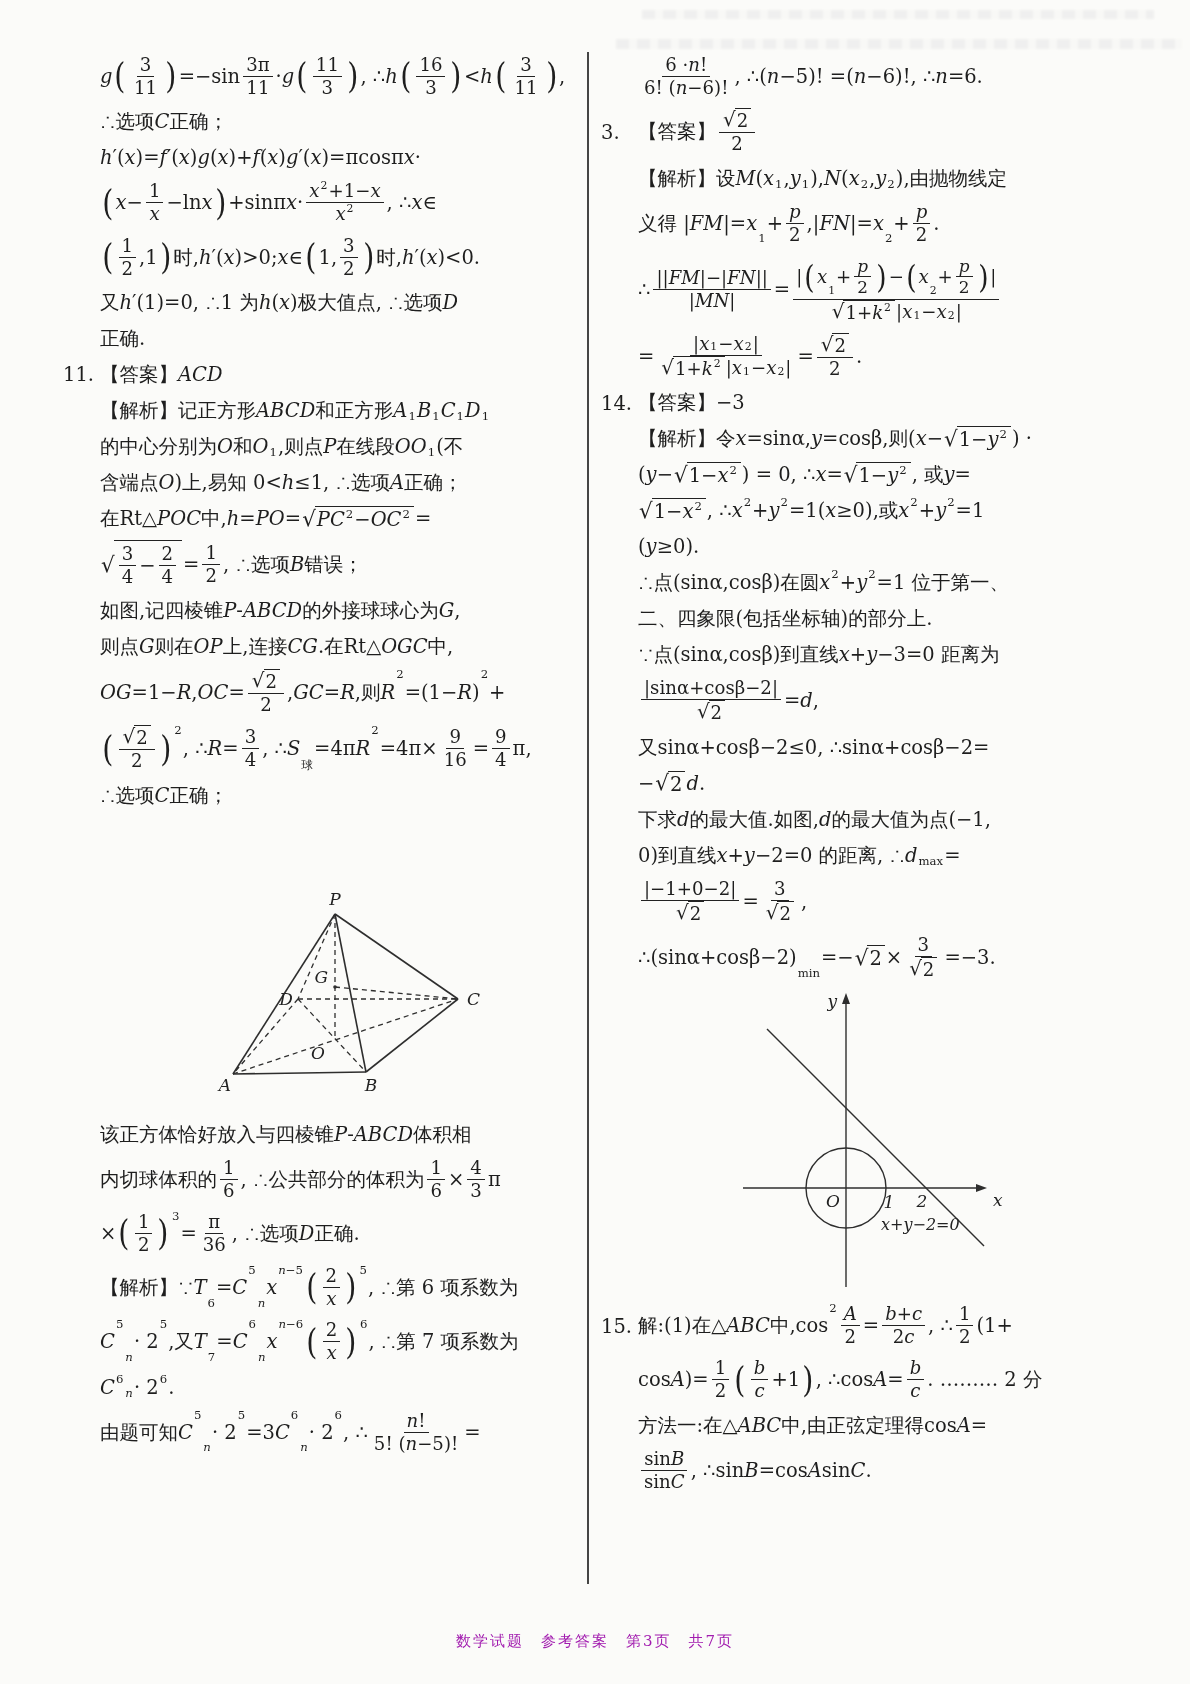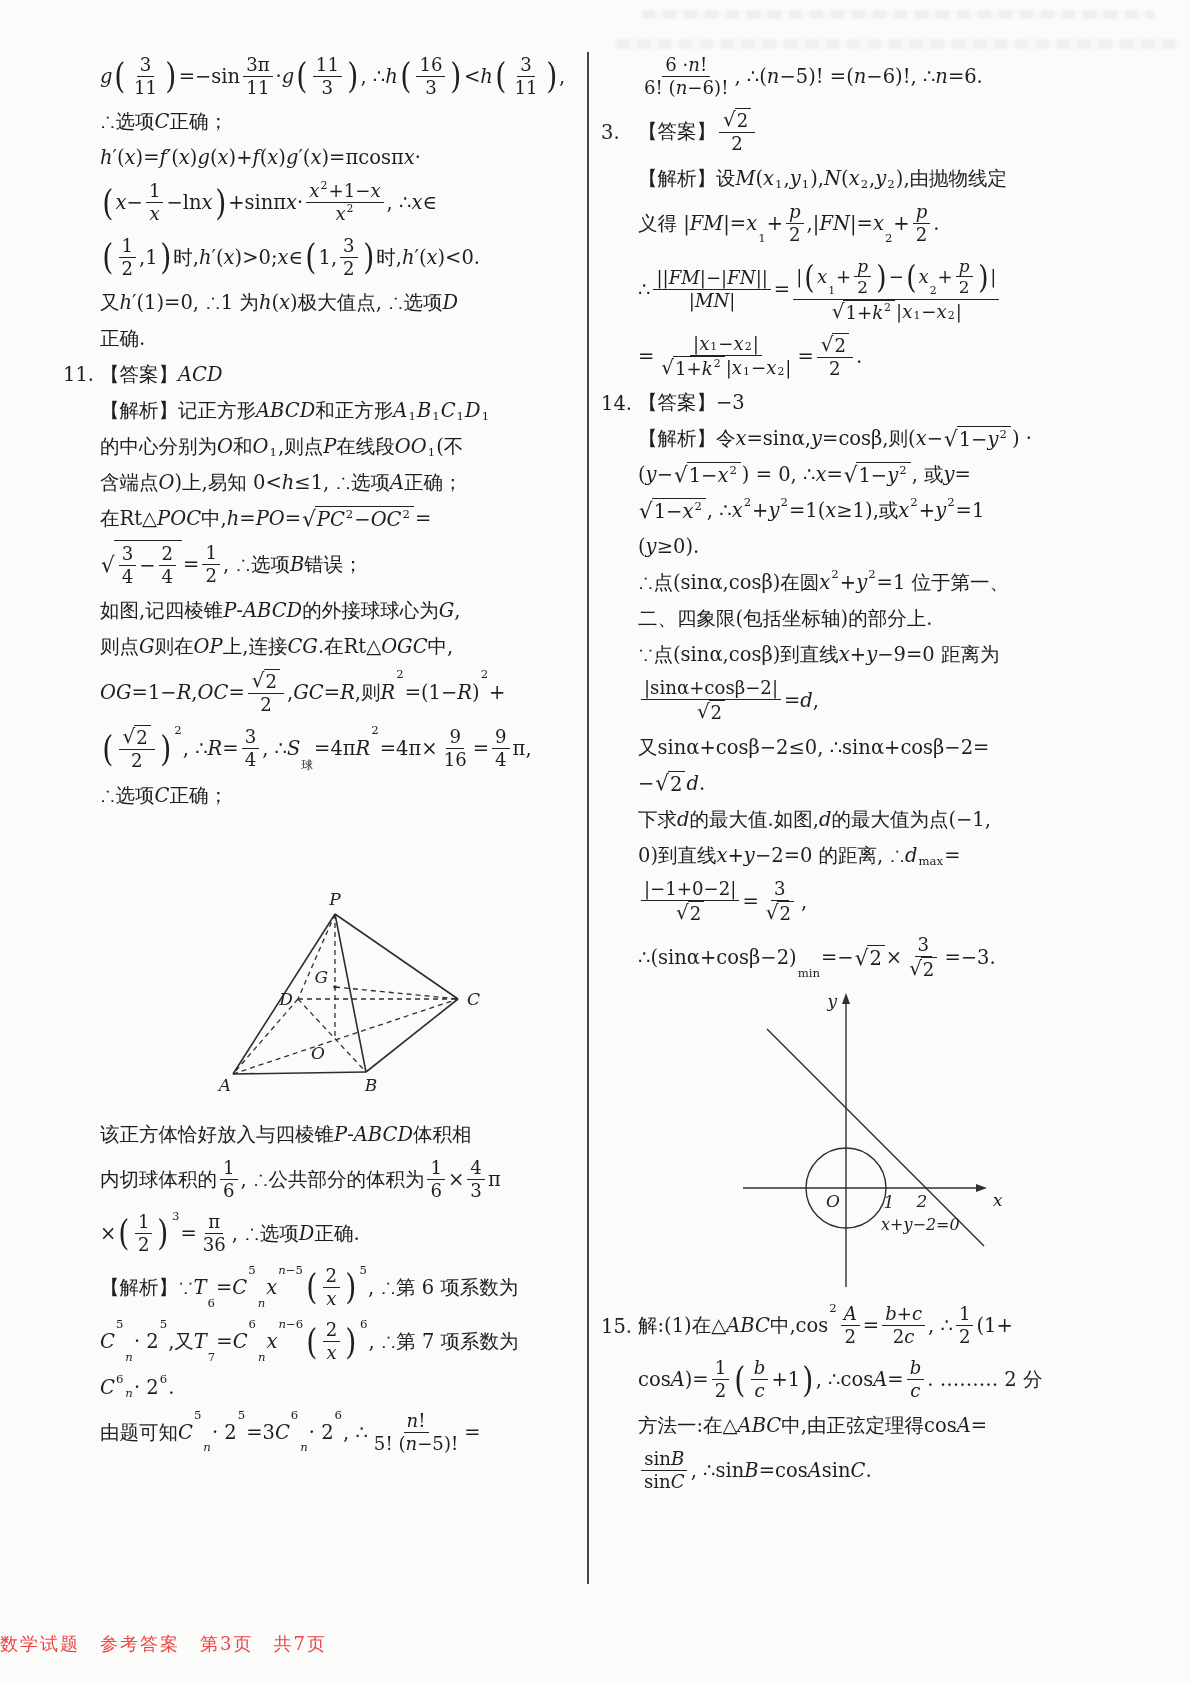--- a/index.html
+++ b/index.html
@@ -24,22 +24,22 @@
   .sqrt{display:inline-flex;align-items:center;margin:0 1px;}
   .rsign{font-size:1.1em;line-height:1;margin-right:-1px;}
   .rbody{border-top:1.4px solid #222;padding:1px 3px 0 2px;display:inline-flex;align-items:center;}
   .bp{font-size:1.78em;font-weight:300;line-height:1;margin:0 1px;transform:scaleX(.82);}
   .sp{font-size:.6em;align-self:flex-start;line-height:1;margin:1px 1px 0 1px;}
   .sb{font-size:.6em;align-self:flex-end;line-height:1;margin:0 1px 2px 1px;}
   .figwrap{margin:6px 0;}
   .fig-pyramid{margin-left:63px;}
   .fig-axes{margin-left:93px;}
   svg text{font-family:"DejaVu Serif","Liberation Serif",serif;font-style:italic;fill:#222;}
-  .footer{position:absolute;left:0;right:0;top:1632px;text-align:left;font-size:18px;
-          letter-spacing:2px;color:#ef4444;}
+  .footer{position:absolute;left:0;right:0;top:1632px;text-align:center;font-size:15px;
+          letter-spacing:2px;color:#a21caf;}
 </style>
 </head>
 <body>
 
 <div class="page">
   <div class="bleed bleed1"></div>
   <div class="bleed bleed2"></div>
 
   <div class="cols">
     <div class="col col-left">
@@ -890,21 +890,21 @@
               </span>
             </span>
             <span>, ∴</span>
             <span class="it">x</span>
             <span class="sp"><span>2</span></span>
             <span>+</span>
             <span class="it">y</span>
             <span class="sp"><span>2</span></span>
             <span>=1(</span>
             <span class="it">x</span>
-            <span>≥1),或 </span>
+            <span>≥0),或 </span>
             <span class="it">x</span>
             <span class="sp"><span>2</span></span>
             <span>+</span>
             <span class="it">y</span>
             <span class="sp"><span>2</span></span>
             <span>=1</span>
           </div>
           <div class="ln">
             <span>(</span>
             <span class="it">y</span>
@@ -928,21 +928,21 @@
           </div>
           <div class="ln">
             <span>∵点(</span>
             <span>sin</span>
             <span> α,</span>
             <span>cos</span>
             <span> β)到直线 </span>
             <span class="it">x</span>
             <span>+</span>
             <span class="it">y</span>
-            <span>−9=0 距离为</span>
+            <span>−3=0 距离为</span>
           </div>
           <div class="ln">
             <span class="f">
               <span class="fn">
                 <span>|</span>
                 <span>sin</span>
                 <span> α+</span>
                 <span>cos</span>
                 <span> β−2|</span>
               </span>

